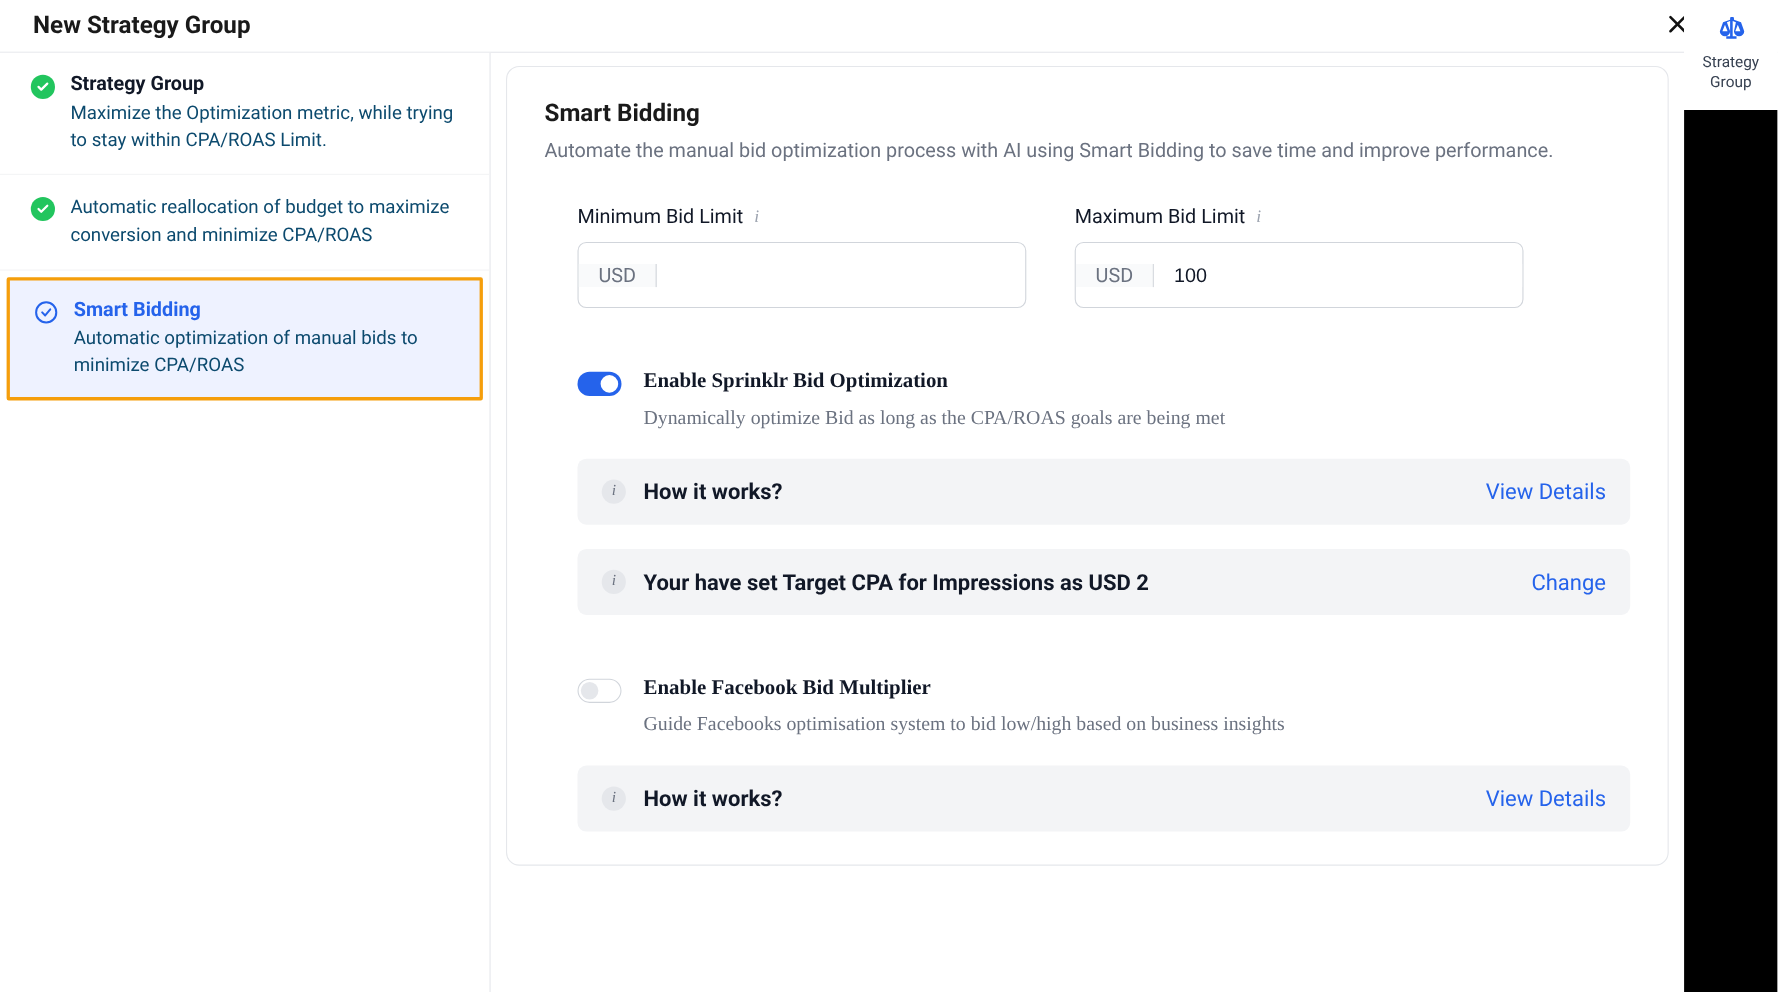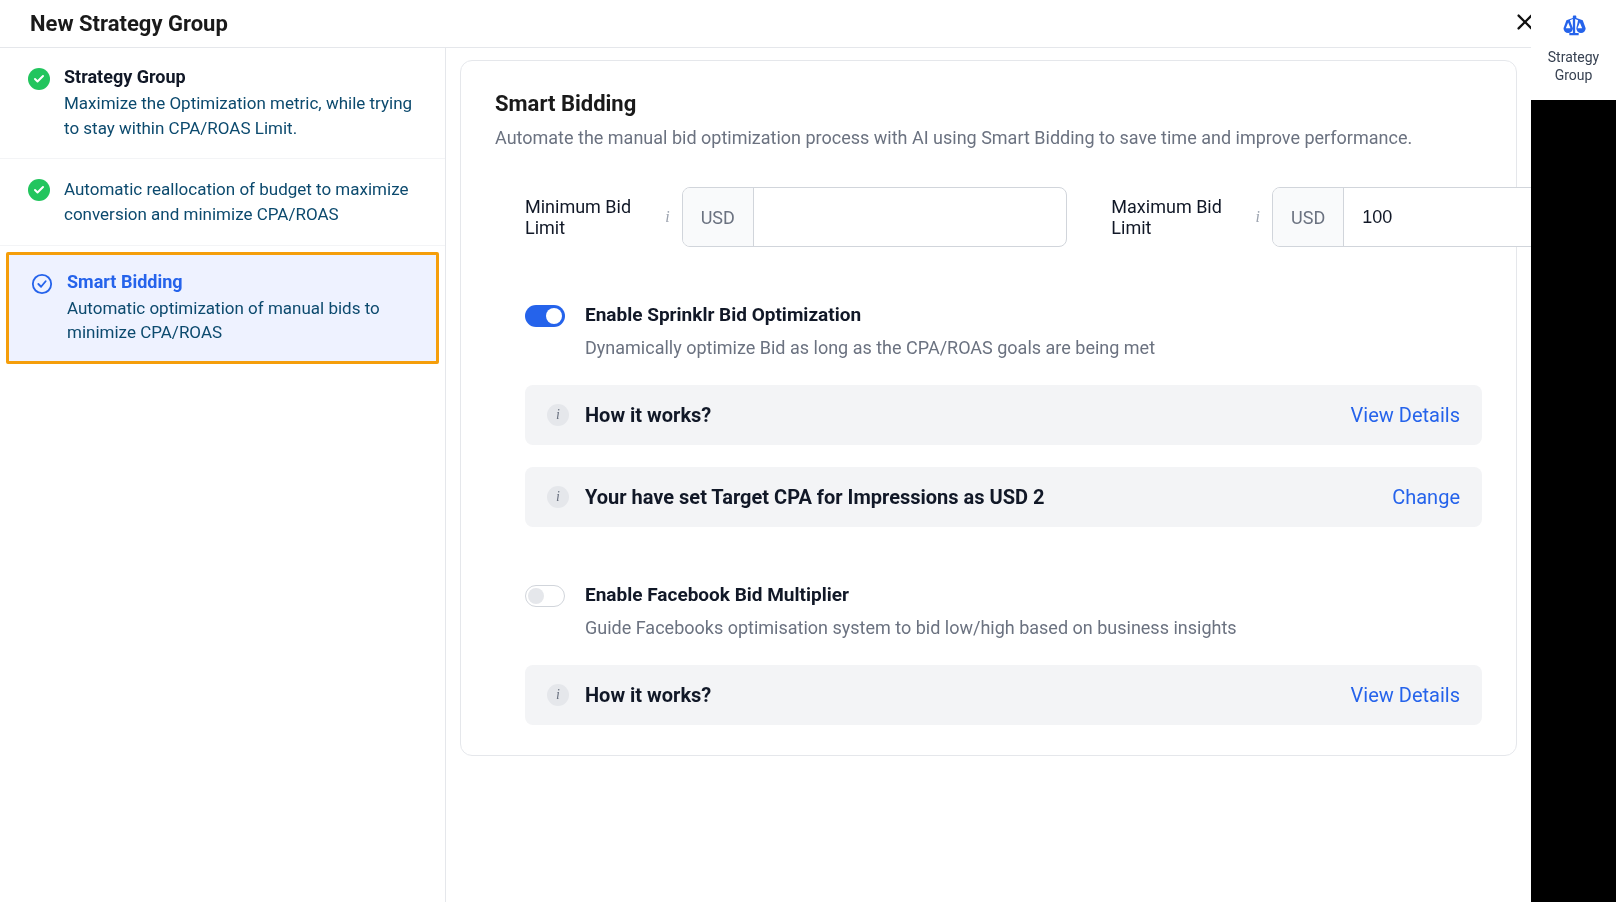--- a/index.html
+++ b/index.html
@@ -153,20 +153,21 @@
       margin-bottom: 36px;
     }
     .fields-row {
       display: flex;
       gap: 44px;
       margin-bottom: 56px;
       padding-left: 30px;
     }
     .field {
       display: flex;
+      flex-direction: column;
       gap: 12px;
     }
     .field-label {
       font-size: 18px;
       color: #111827;
       display: flex;
       align-items: center;
       gap: 10px;
     }
     .info-icon {
@@ -174,21 +175,22 @@
       font-family: Georgia, serif;
       color: #9ca3af;
       font-size: 16px;
     }
     .input-wrap {
       display: flex;
       border: 1px solid #d1d5db;
       border-radius: 8px;
       overflow: hidden;
       height: 60px;
-      width: 440px;
+      width: 408px;
+      align-items: center;
     }
     .input-prefix {
       background: #f9fafb;
       display: flex;
       align-items: center;
       justify-content: center;
       padding: 0 18px;
       font-size: 18px;
       color: #6b7280;
       border-right: 1px solid #d1d5db;
@@ -235,21 +237,21 @@
       top: 3px;
     }
     .toggle.on .toggle-knob {
       right: 3px;
     }
     .toggle.off .toggle-knob {
       left: 2px;
       top: 2px;
       background: #e5e7eb;
     }
-    .toggle-text-wrap { flex: 1; }
+    .toggle-text-wrap { flex: 1; font-family: Liberation Serif, serif; }
     .toggle-title {
       font-size: 19px;
       font-weight: 700;
       color: #111827;
       margin-bottom: 8px;
     }
     .toggle-desc {
       font-size: 18px;
       color: #6b7280;
       line-height: 1.5;

